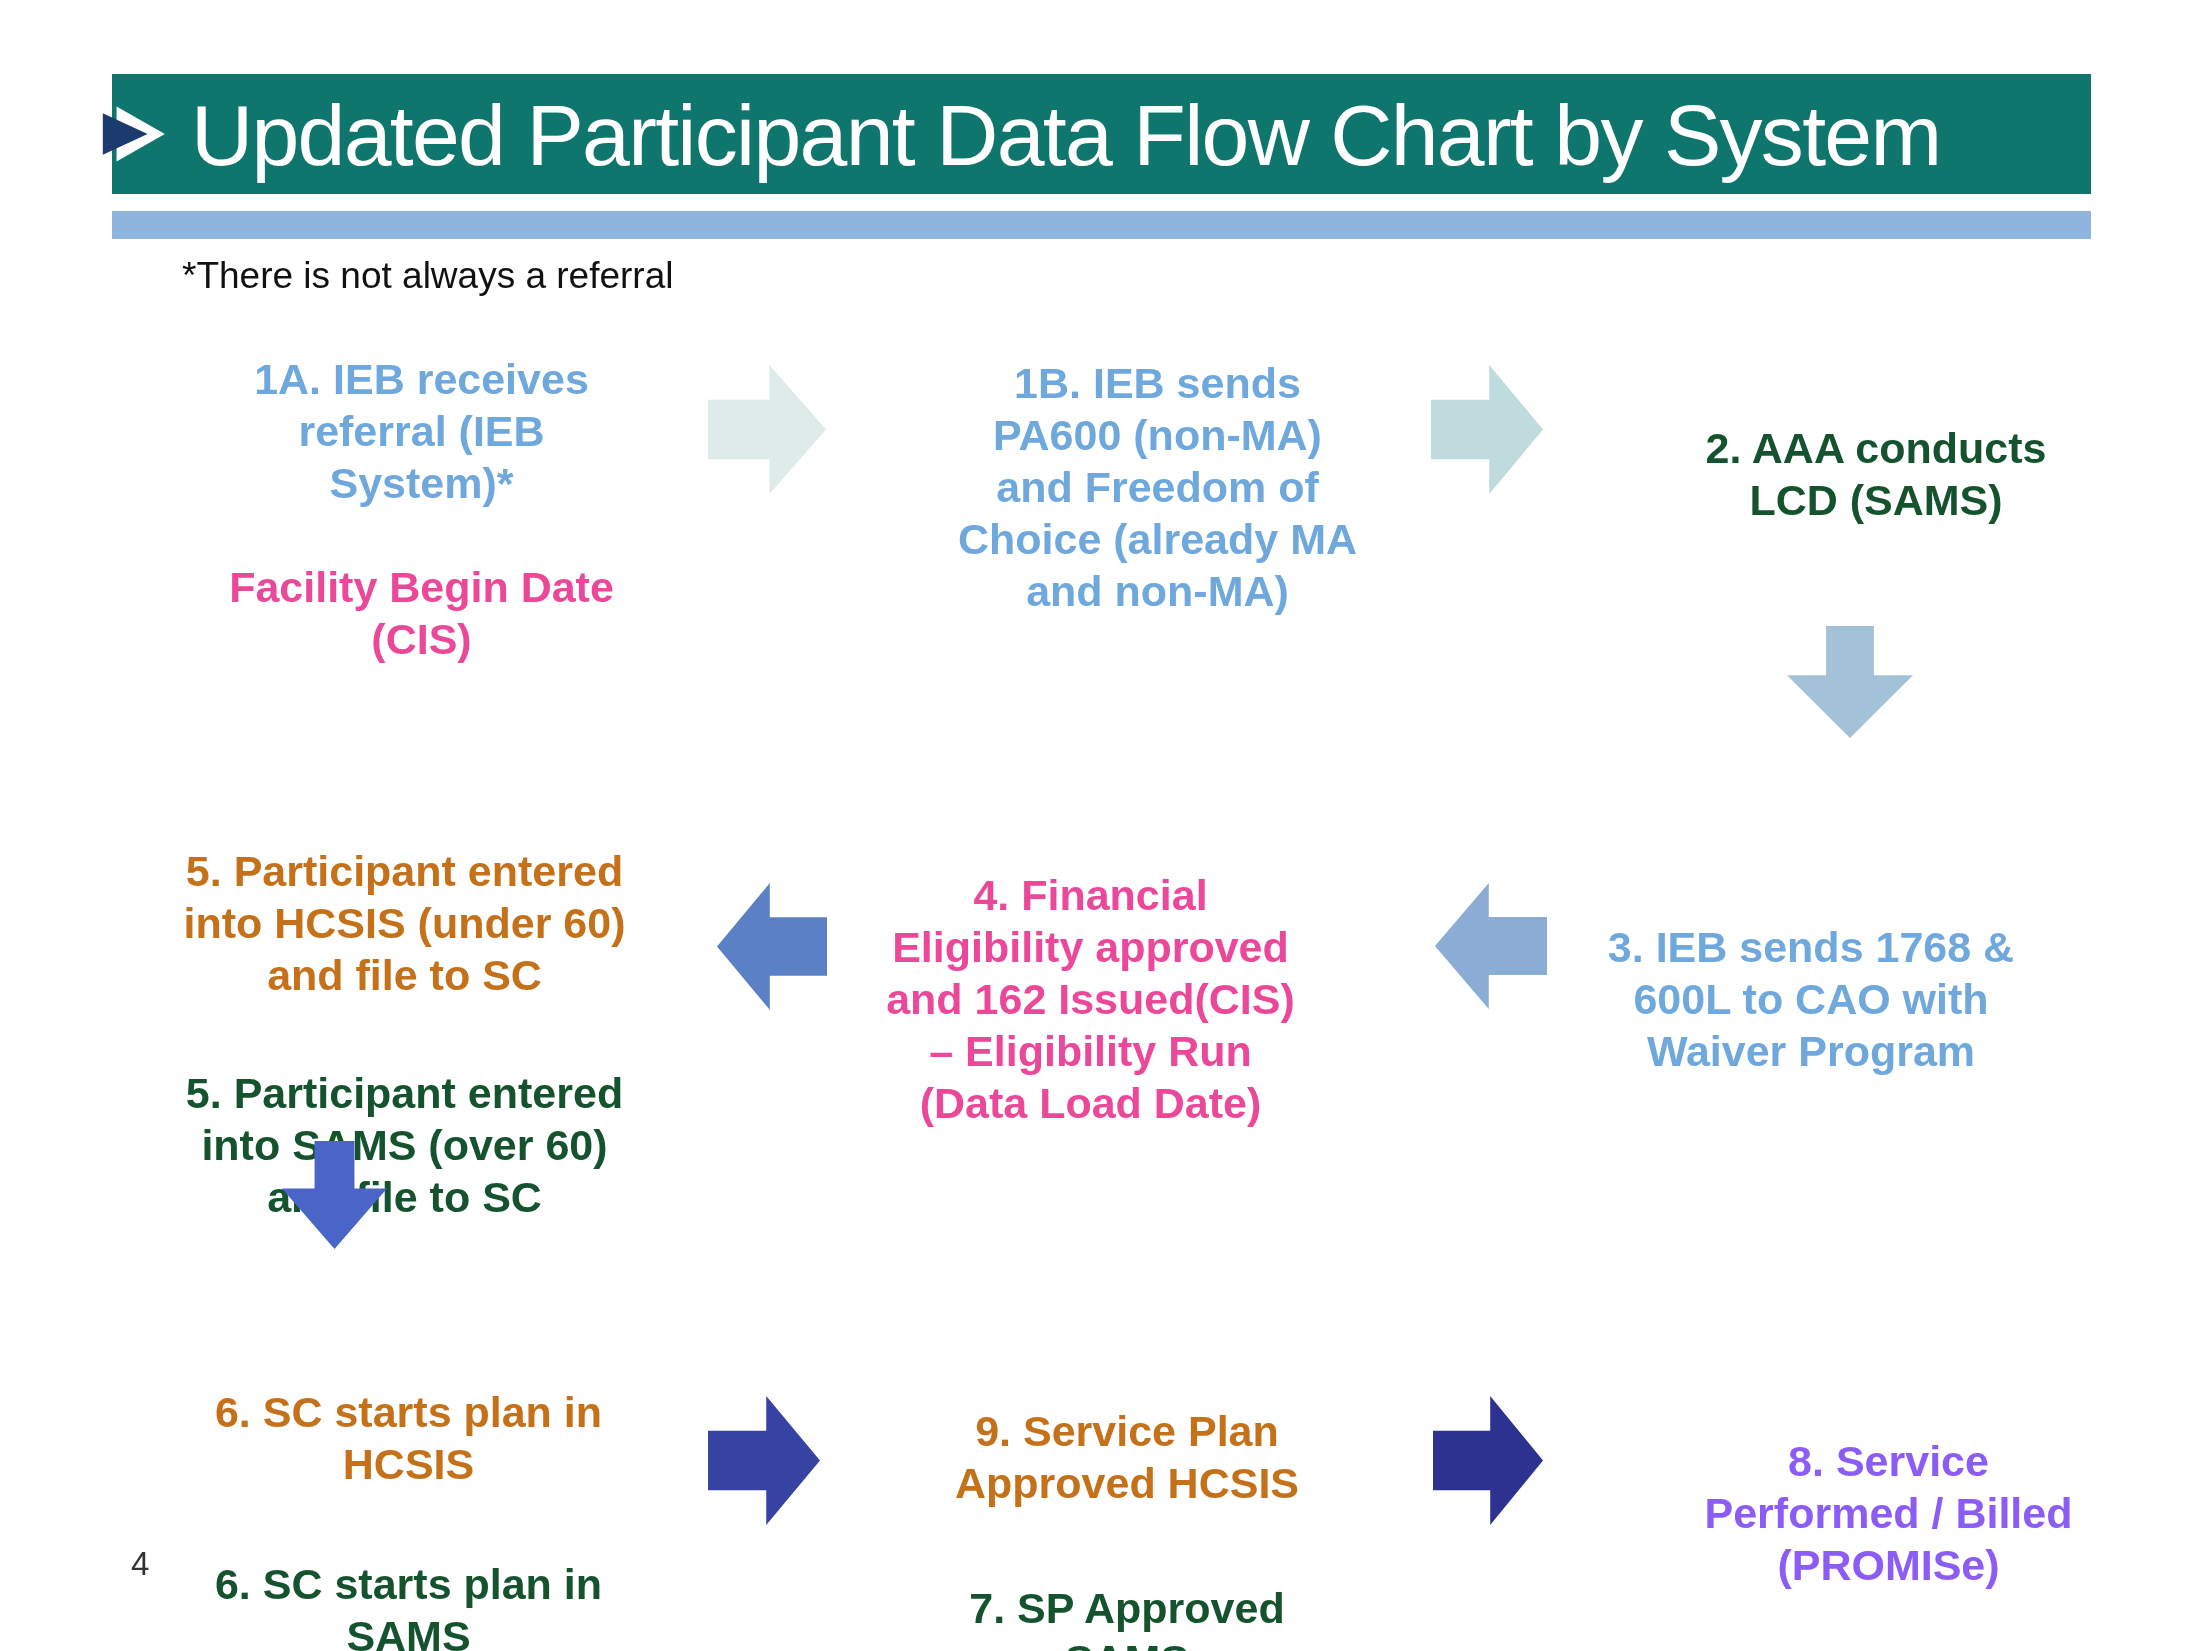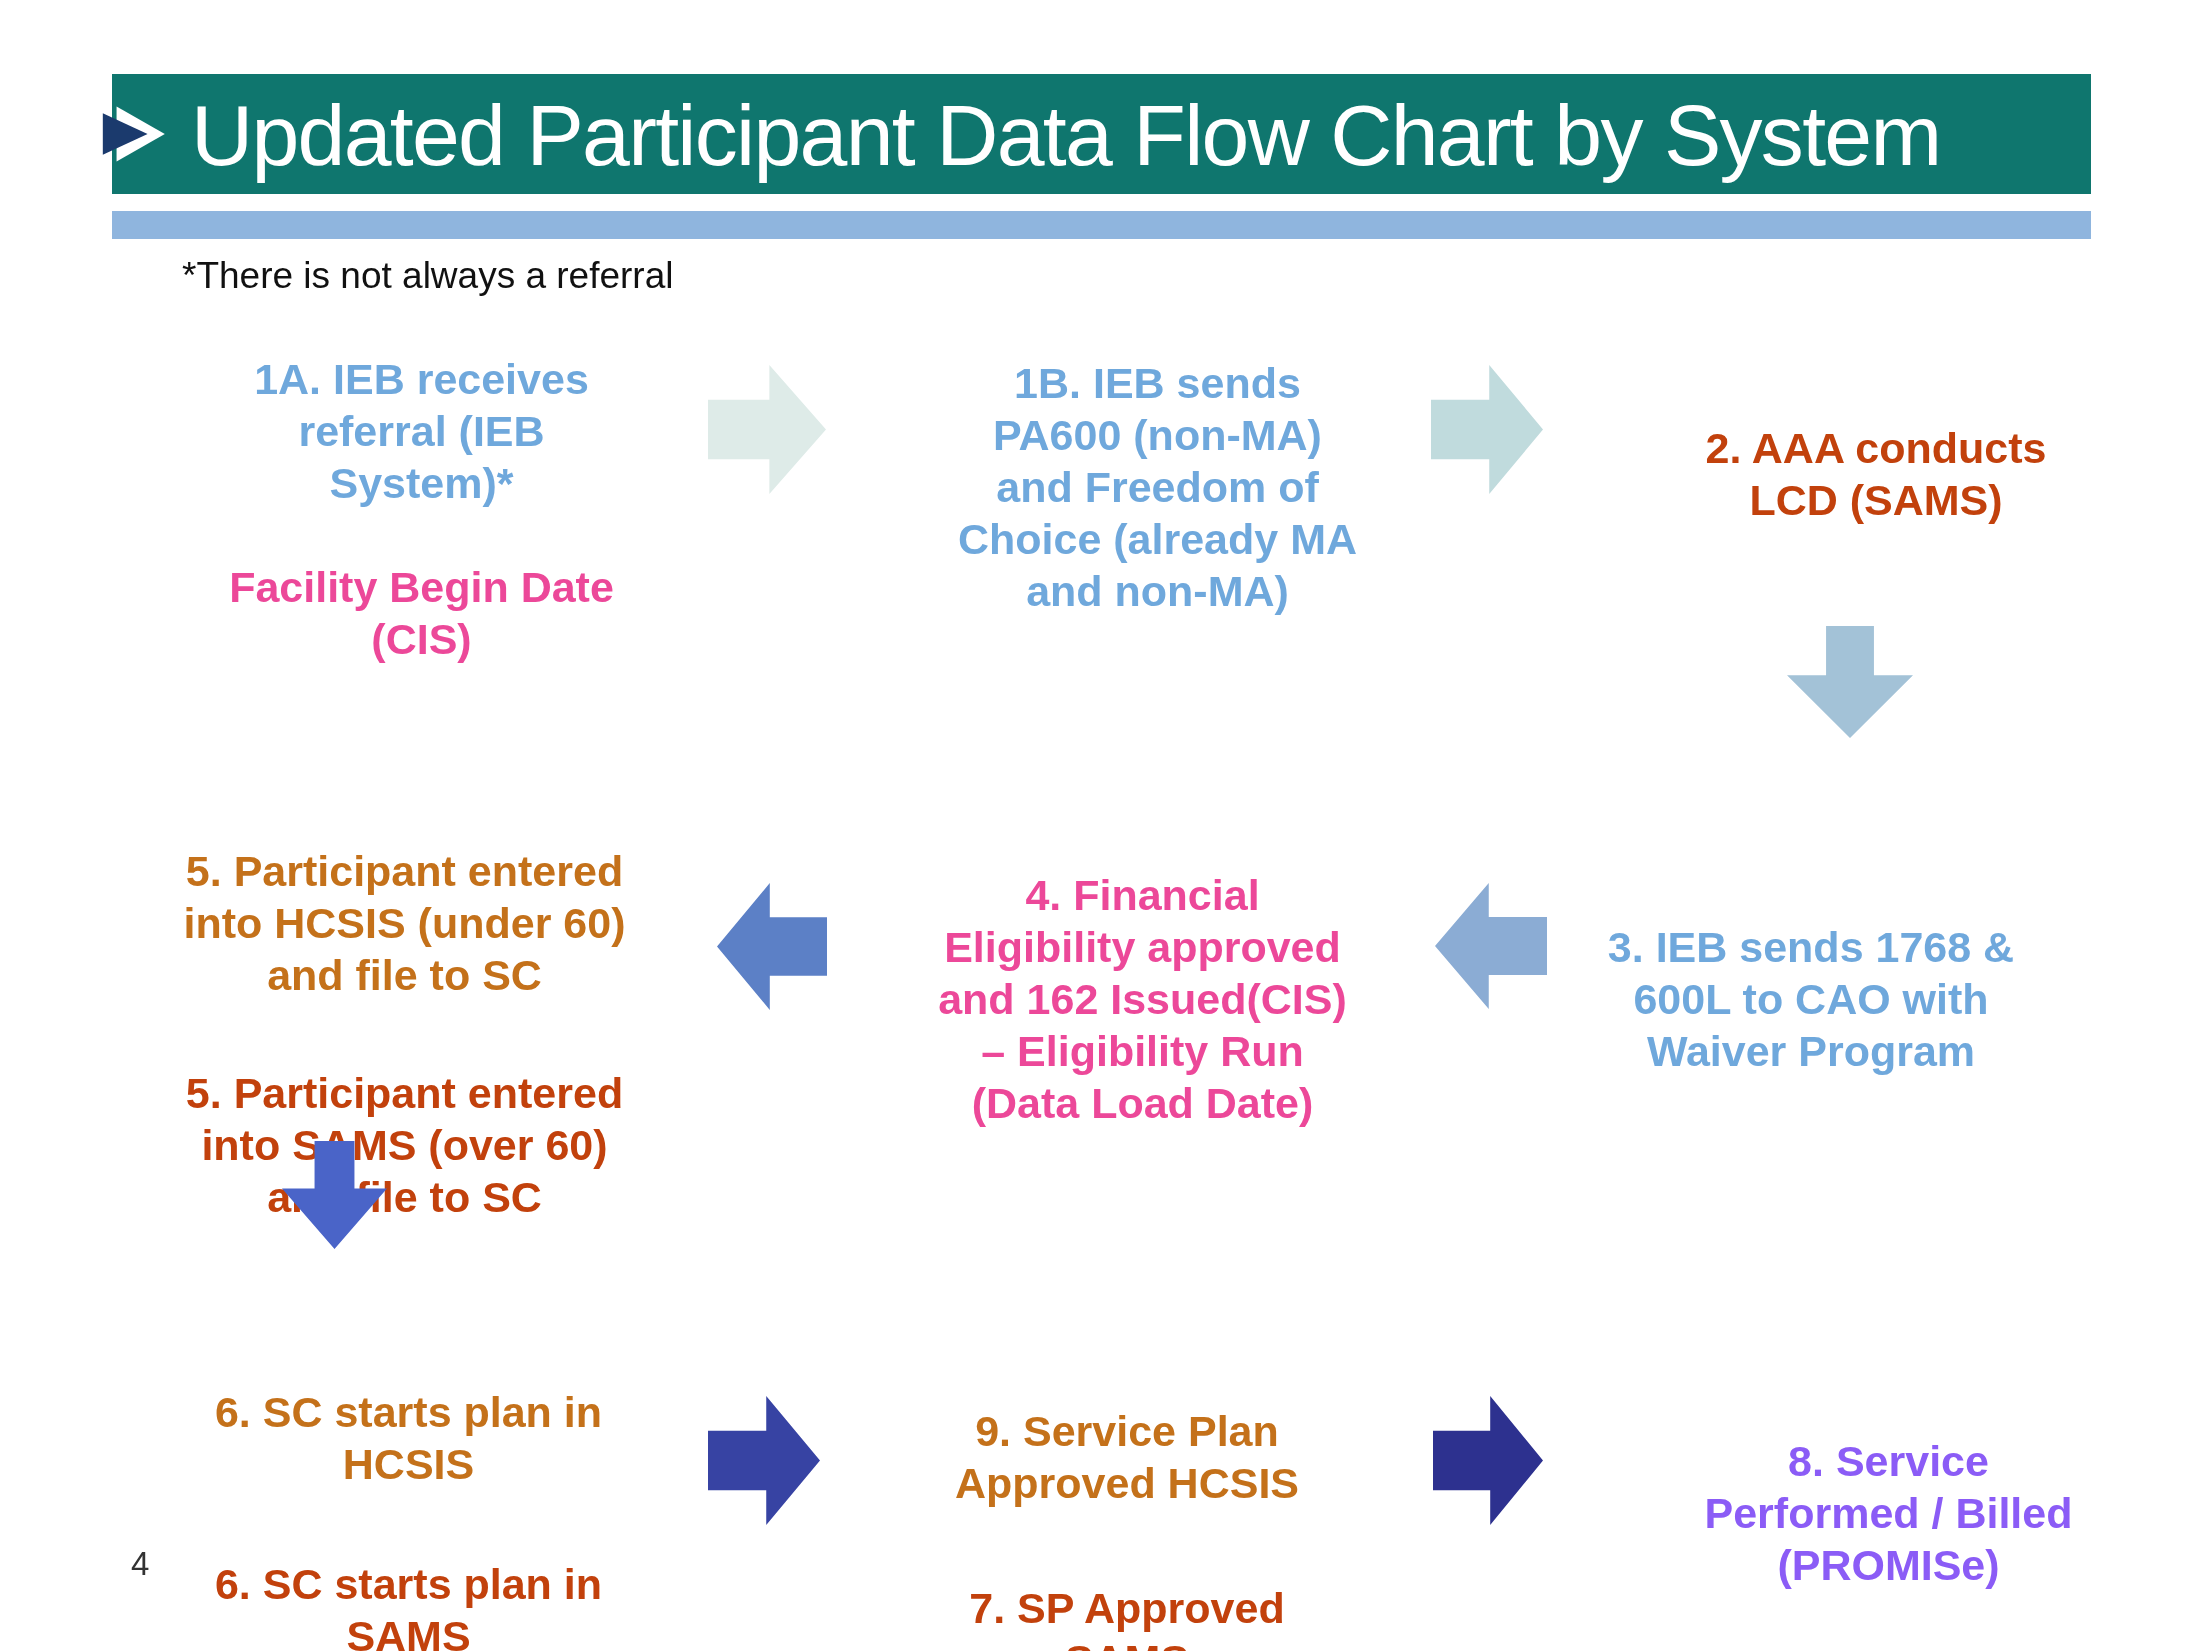--- a/index.html
+++ b/index.html
@@ -36,28 +36,28 @@
     font-size:33px;font-weight:400;color:#333333;
   }
   
   .node{
     position:absolute;text-align:center;font-weight:700;
     font-size:43px;line-height:52px;white-space:pre-line;
   }
   .seg{display:block;}
   .c-blue{color:#6FA8DC;text-align:center;}
   .c-green{color:#ec4899;}
-  .c-red{color:#c2410c;}
+  .c-red{color:#14532d;}
   .c-orange{color:#C4711A;}
   .c-purple{color:#8b5cf6;}
   #n1a{left:146px;top:301px;width:551px;}
   #n1b{left:865px;top:305px;width:585px;}
   #n2 {left:1618px;top:370px;width:516px;}
   #n3 {left:1527px;top:869px;width:568px;}
-  #n4 {left:876px;top:817px;width:533px;}
+  #n4 {left:824px;top:817px;width:533px;}
   #n5 {left:129px;top:793px;width:551px;}
   #n6 {left:142px;top:1334px;width:533px;}
   #n7 {left:800px;top:1353px;width:654px;}
   #n8 {left:1609px;top:1383px;width:559px;}
   #n5 .seg + .seg{margin-top:13.8px;}
   #n6 .seg + .seg{margin-top:15.5px;}
   #n7 .seg + .seg{margin-top:20.6px;}
   
   .arrow{position:absolute;}
   .arrow.right{clip-path:polygon(0 27%,52% 27%,52% 0,100% 50%,52% 100%,52% 73%,0 73%);}

